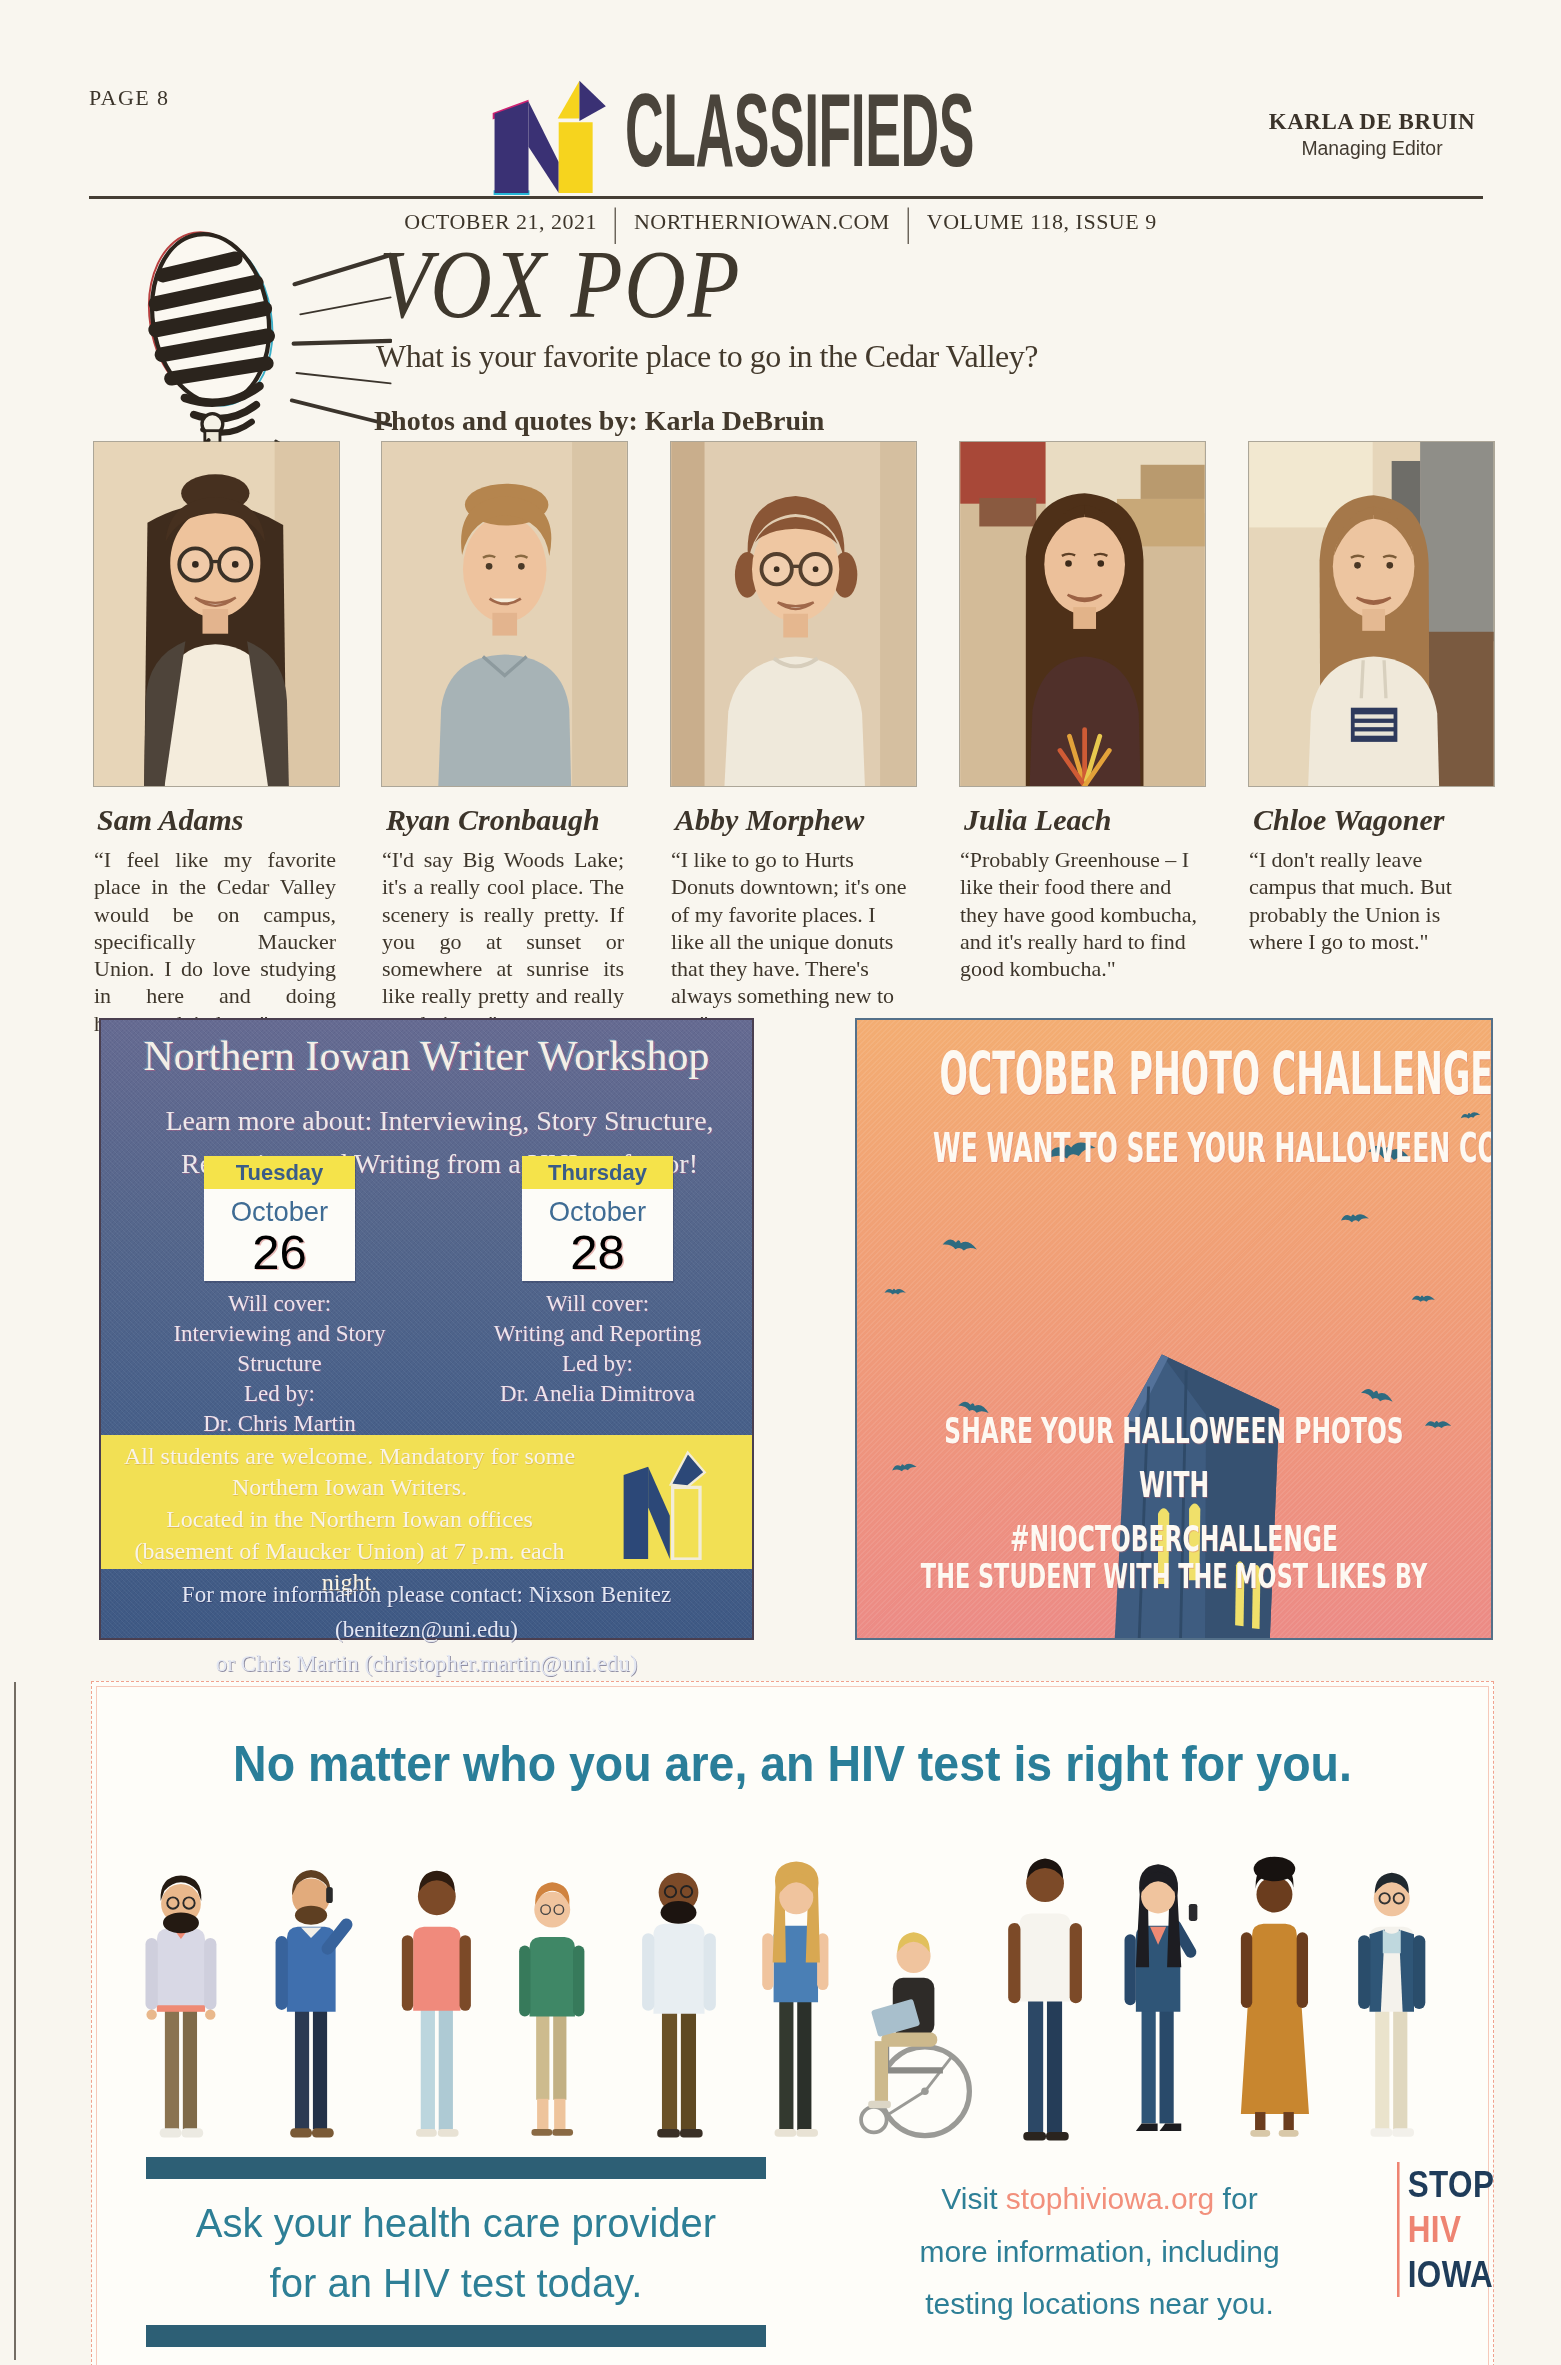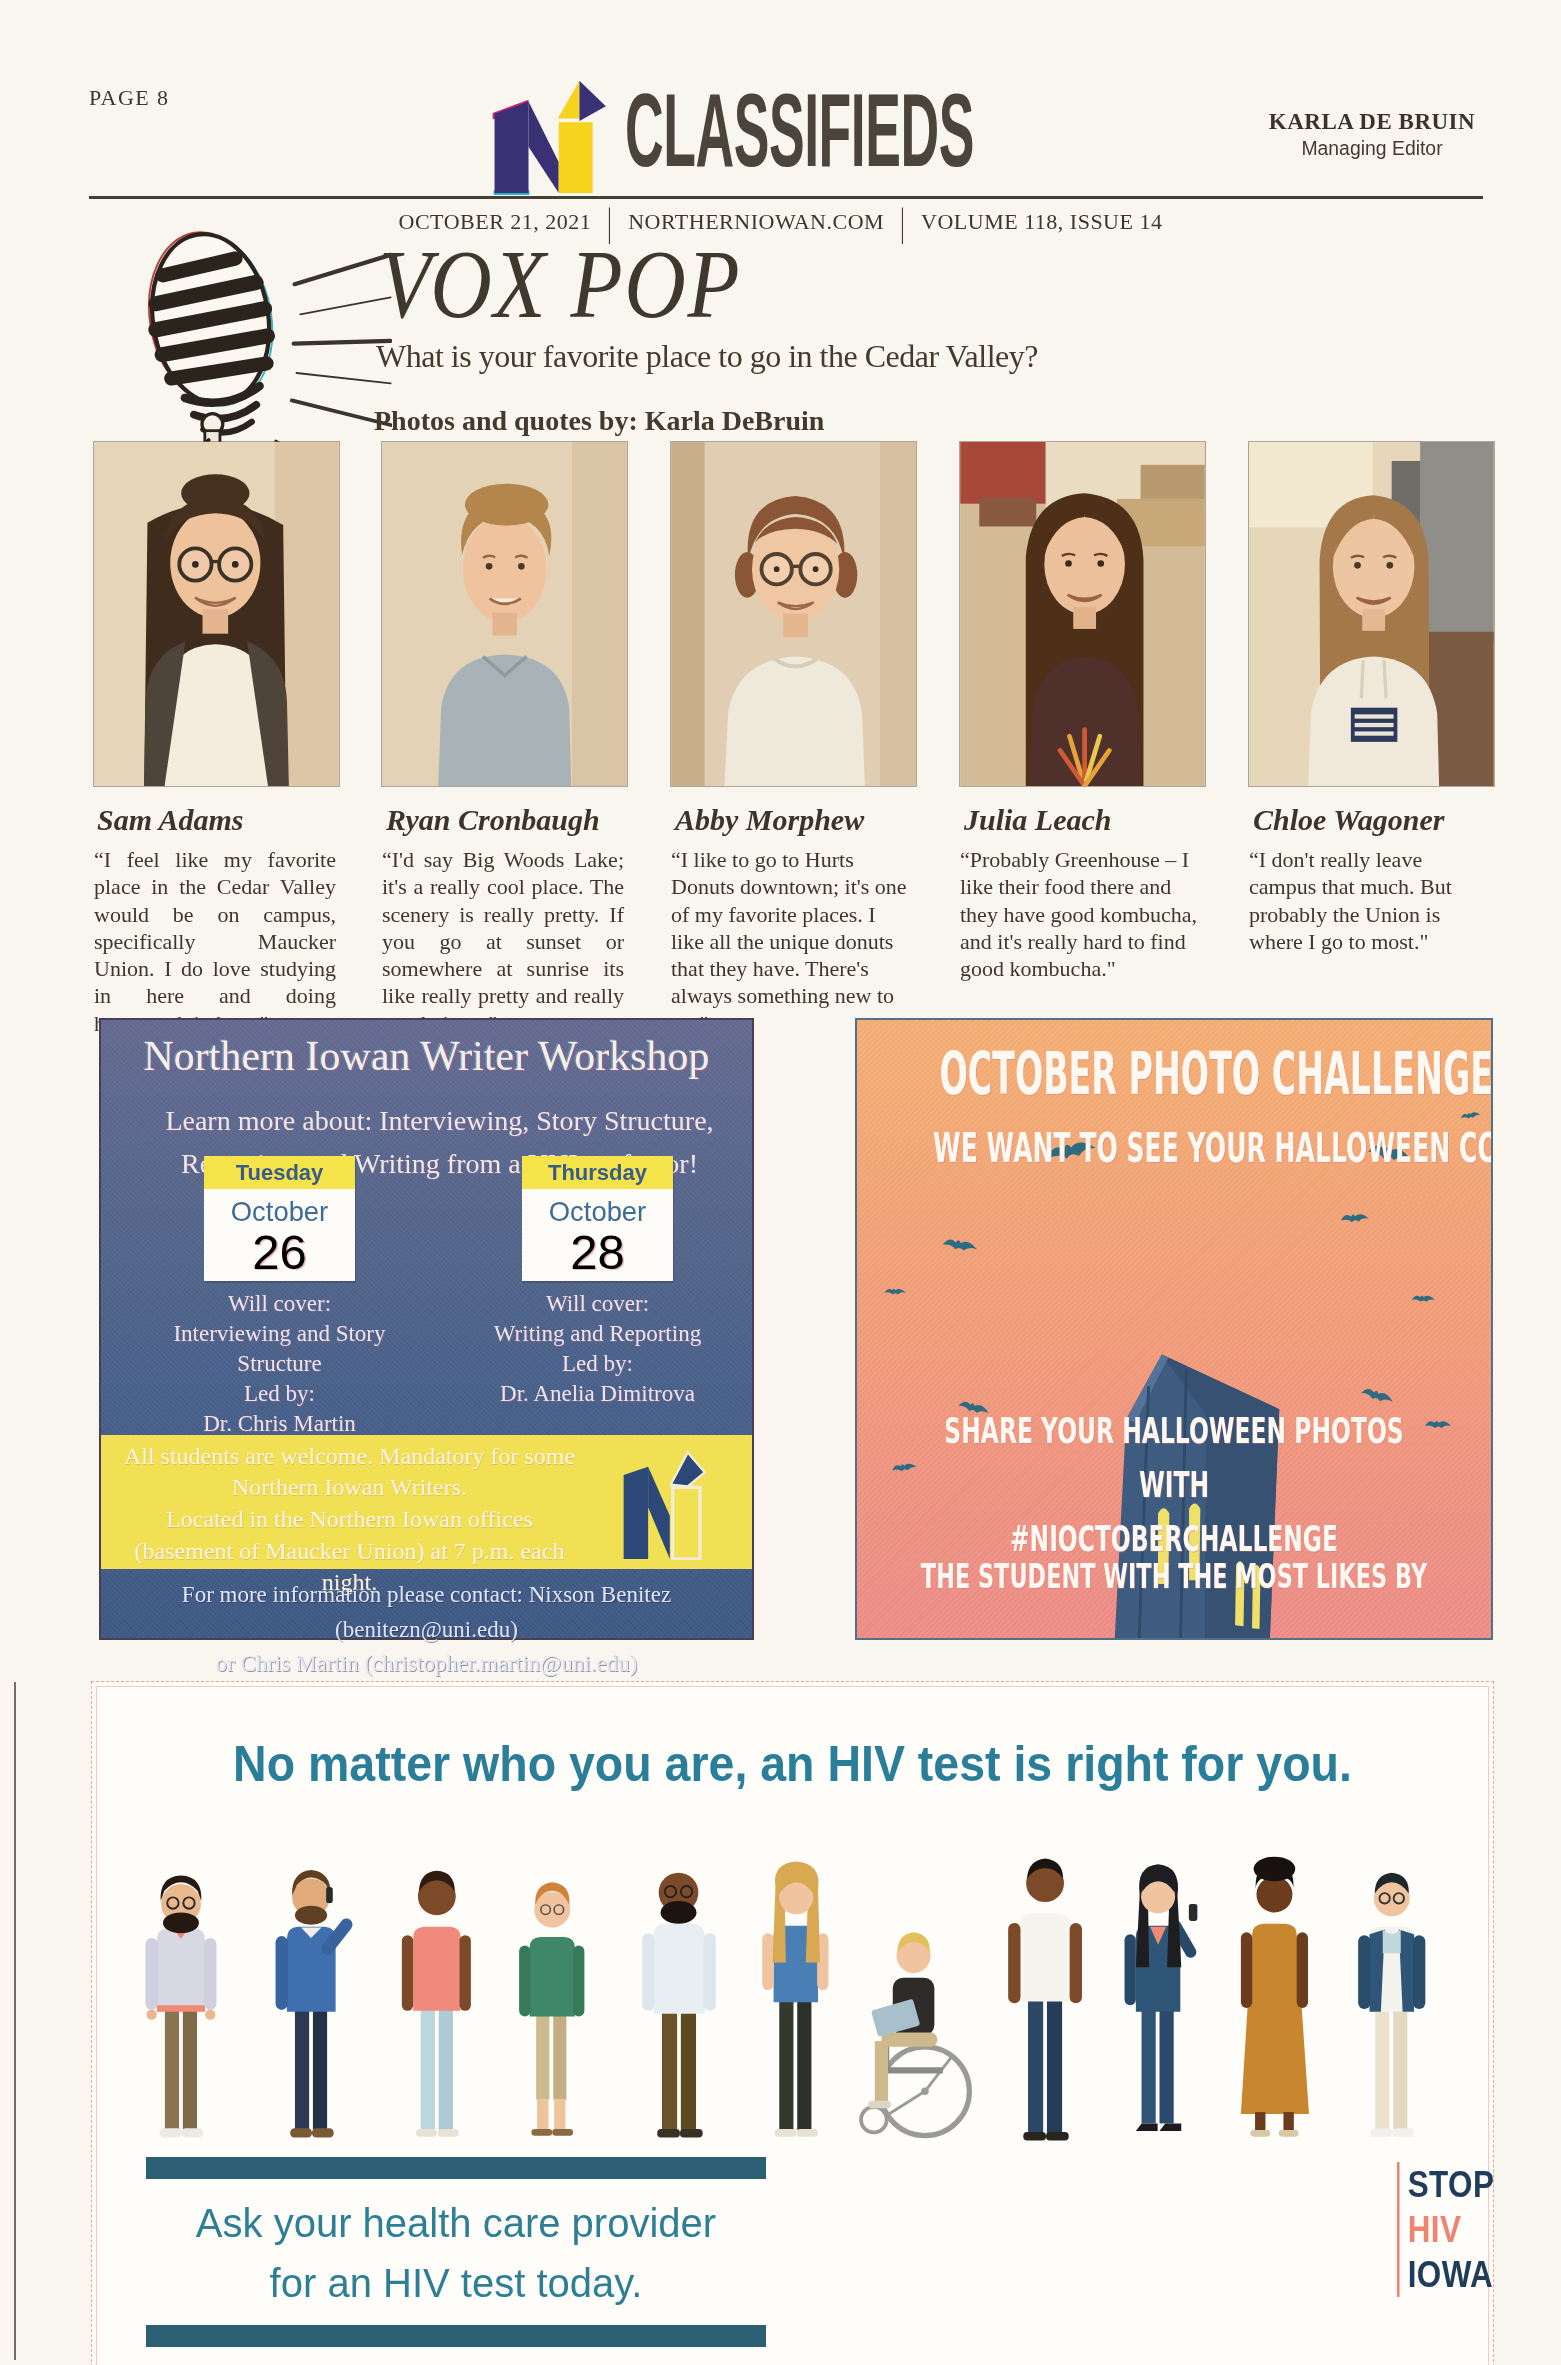--- a/index.html
+++ b/index.html
@@ -131,21 +131,21 @@
 <div class="abs section-title">CLASSIFIEDS</div>
 
 <div class="abs editor-block">
   <div class="editor-name">KARLA DE BRUIN</div>
   <div class="editor-title">Managing Editor</div>
 </div>
 
 <div class="abs header-rule"></div>
 
 <div class="abs dateline">
-  <span>OCTOBER 21, 2021</span><span class="dl-sep">|</span><span>NORTHERNIOWAN.COM</span><span class="dl-sep">|</span><span>VOLUME 118, ISSUE 14</span>
+  <span>OCTOBER 21, 2021</span><span class="dl-sep">|</span><span>NORTHERNIOWAN.COM</span><span class="dl-sep">|</span><span>VOLUME 118, ISSUE 9</span>
 </div>
 
 <svg class="abs mic-svg" viewBox="0 0 548 588">
   <g transform="rotate(-9 165 220)">
     <ellipse cx="165" cy="215" rx="122" ry="180" fill="#fbf8f1" stroke="#b94040" stroke-width="4" transform="translate(-6,-5)"></ellipse>
     <ellipse cx="165" cy="215" rx="122" ry="180" fill="none" stroke="#38aec8" stroke-width="4" transform="translate(6,6)"></ellipse>
     <ellipse cx="165" cy="215" rx="122" ry="180" fill="#fbf8f1" stroke="#2b241d" stroke-width="9"></ellipse>
     <g fill="#2b241d">
       <rect x="64" y="88" width="188" height="30" rx="15" transform="rotate(-4 158 103)"></rect>
       <rect x="40" y="144" width="248" height="32" rx="16" transform="rotate(-3 164 160)"></rect>
@@ -565,20 +565,25 @@
     </g>
   </svg>
 
   <div class="abs hiv-bar hiv-bar-top"></div>
   <div class="abs hiv-cta">
     <div>Ask your health care provider</div>
     <div>for an HIV test today.</div>
   </div>
   <div class="abs hiv-bar hiv-bar-bottom"></div>
 
+  <div class="abs hiv-info">
+    <div><span>Visit </span><span class="hiv-link">stophiviowa.org</span><span> for</span></div>
+    <div>more information, including</div>
+    <div>testing locations near you.</div>
+  </div>
 
   <div class="abs hiv-logo">
     <div class="navy">STOP</div>
     <div class="coral">HIV</div>
     <div class="navy">IOWA</div>
   </div>
 </div>
 
 <div class="abs scan-left"></div>
 

